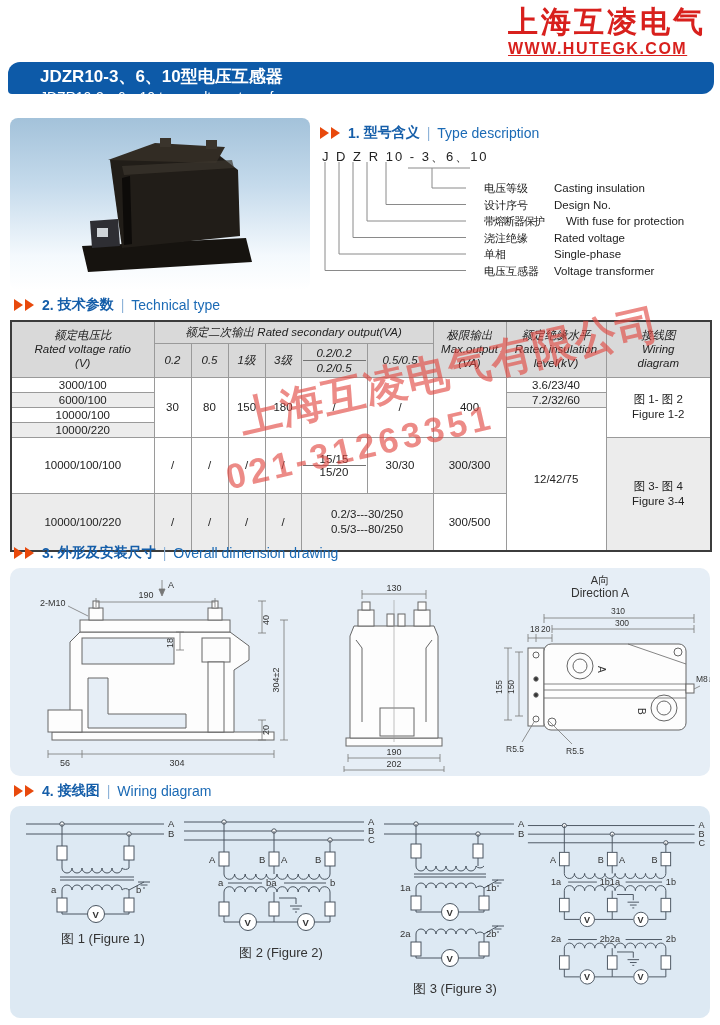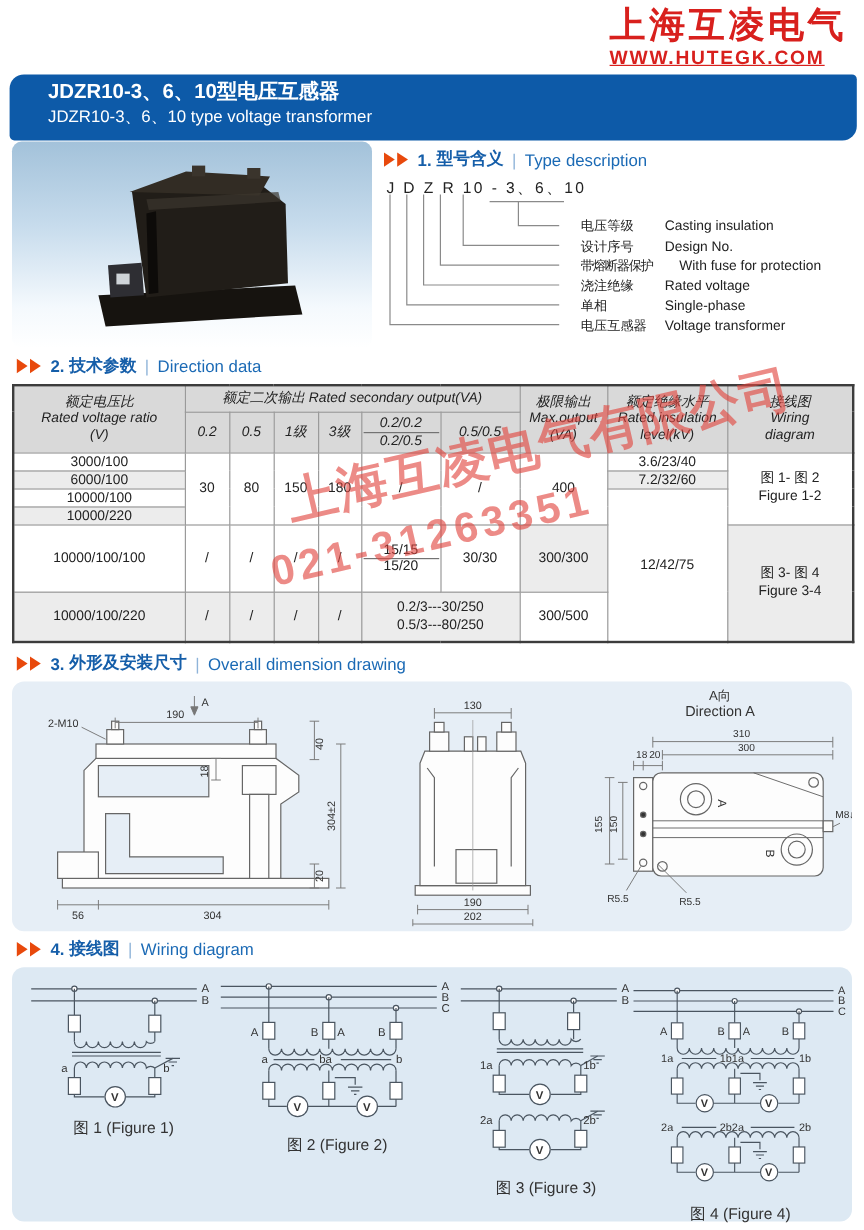--- a/index.html
+++ b/index.html
@@ -5,21 +5,21 @@
   * { margin:0; padding:0; box-sizing:border-box; }
   body { background:#888; font-family:"Liberation Sans","DejaVu Sans",sans-serif; }
   .page { position:relative; width:720px; height:1025px; background:#ffffff; margin:0 auto; overflow:hidden; }
 
   
   .logo-block { position:absolute; top:5px; right:14px; text-align:left; }
   .logo-zh { font-size:30px; font-weight:bold; color:#d8201d; letter-spacing:3px; line-height:34px; }
   .logo-web { font-size:16px; font-weight:bold; color:#d8201d; letter-spacing:1.5px; line-height:20px;text-decoration:underline; }
 
   
-  .title-bar { position:absolute; left:8px; right:6px; top:62px; height:55px; background:#0d5aa8; border-radius:12px 4px 12px 4px; color:#fff; padding:4px 0 0 32px; }
+  .title-bar { position:absolute; left:8px; right:6px; top:62px; height:32px; background:#0d5aa8; border-radius:12px 4px 12px 4px; color:#fff; padding:4px 0 0 32px; }
   .title-zh { font-size:17px; font-weight:bold; line-height:22px; }
   .title-en { font-size:14px; line-height:18px; }
 
   
   .sec-h { position:absolute; left:14px; display:flex; align-items:center; font-size:14px; }
   .tri { width:0; height:0; border-left:9px solid #e8490c; border-top:6px solid transparent; border-bottom:6px solid transparent; margin-right:2px; }
   .sec-no, .sec-zh { font-weight:bold; color:#155ea9; margin-left:6px; }
   .sec-zh { margin-left:4px; }
   .sec-pipe { color:#8fb4d9; margin:0 7px; }
   .sec-en { color:#1b6ab5; }
@@ -117,21 +117,21 @@
     <div class="td-row" style="top:123px"><span class="td-zh">单相</span><span class="td-en">Single-phase</span></div>
     <div class="td-row" style="top:139.5px"><span class="td-zh">电压互感器</span><span class="td-en">Voltage transformer</span></div>
   </div>
 
   <div class="sec-h" style="top:296px">
     <span class="tri"></span>
       <span class="tri"></span>
     <span class="sec-no">2.</span>
     <span class="sec-zh">技术参数</span>
     <span class="sec-pipe">|</span>
-    <span class="sec-en">Direction data</span>
+    <span class="sec-en">Technical type</span>
   </div>
 
   <table class="tech-table">
     <colgroup>
       <col style="width:143px">
         <col style="width:37px">
         <col style="width:37px">
         <col style="width:37px">
         <col style="width:36px">
       <col style="width:66px">
@@ -213,21 +213,21 @@
           <div class="frac-top">15/15</div>
             <div>15/20</div>
         </td>
         <td>30/30</td>
         <td class="shade">300/300</td>
         <td rowspan="2" class="shade twoline">
           <div>图 3- 图 4</div>
             <div>Figure 3-4</div>
         </td>
       </tr>
-      <tr style="height:42px">
+      <tr style="height:58px">
         <td class="shade">10000/100/220</td>
         <td class="shade">/</td>
         <td class="shade">/</td>
         <td class="shade">/</td>
         <td class="shade">/</td>
         <td colspan="2" class="shade twoline">
           <div>0.2/3---30/250</div>
             <div>0.5/3---80/250</div>
         </td>
         <td>300/500</td>
@@ -555,17 +555,16 @@
           <text x="146" y="68">1b</text>
           <text x="26" y="128">2a</text>
           <text x="77" y="128">2b2a</text>
           <text x="146" y="128">2b</text>
           <text x="60.5" y="107.5" font-weight="bold">V</text>
           <text x="116.5" y="107.5" font-weight="bold">V</text>
           <text x="60.5" y="167.5" font-weight="bold">V</text>
           <text x="116.5" y="167.5" font-weight="bold">V</text>
         </g>
       </svg>
-      <div class="fig-cap">图 4 (Figure 4)</div>
     </div>
 
   </div>
 </div>
 
 </body></html>

